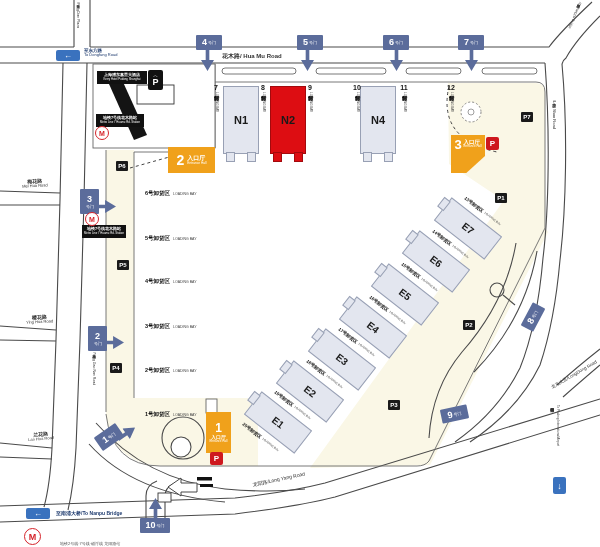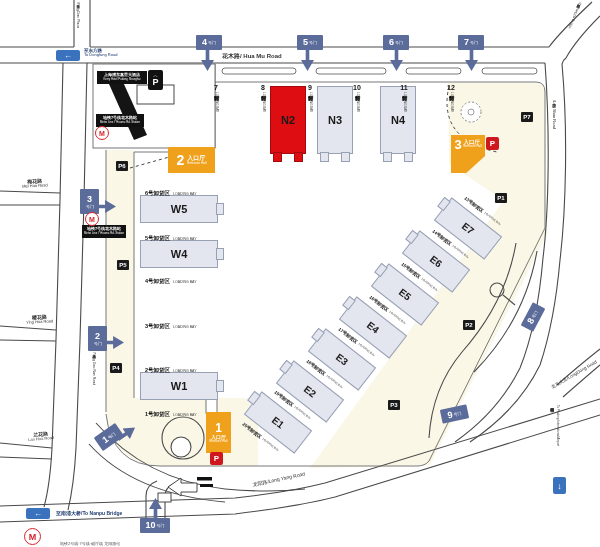--- a/index.html
+++ b/index.html
@@ -135,23 +135,23 @@
     </g>
     <g>
       <path d="M168,487 L181,478 L181,483 L197,483 L197,492 L181,492 L181,496 Z" fill="#fff" stroke="#333" stroke-width="0.9"></path>
       <rect x="158" y="493" width="13" height="9" fill="#fff" stroke="#333" stroke-width="0.9"></rect>
       <rect x="197" y="477" width="15" height="3.5" fill="#111"></rect>
       <rect x="200" y="484" width="13" height="3" fill="#111"></rect>
       <rect x="206" y="399" width="11" height="14" fill="#fff" stroke="#666" stroke-width="0.9"></rect>
     </g>
   </svg>
 
+  <div class="hall hall-n" style="left:223px">N1</div>
   <div class="hall hall-n hall-red" style="left:270px">N2</div>
-  <div class="hall hall-n" style="left:317px">N3</div>
-  <div class="hall hall-n" style="left:380px">N4</div>
+  <div class="hall hall-n" style="left:360px">N4</div>
 
   <div class="bay-n" style="left:210px">
     <span class="no">7</span>
     <span class="cn">号卸货区</span>
     <span class="en">LOADING BAY</span>
   </div>
   <div class="bay-n" style="left:257px">
     <span class="no">8</span>
     <span class="cn">号卸货区</span>
     <span class="en">LOADING BAY</span>
@@ -170,23 +170,20 @@
     <span class="no">11</span>
     <span class="cn">号卸货区</span>
     <span class="en">LOADING BAY</span>
   </div>
   <div class="bay-n" style="left:445px">
     <span class="no">12</span>
     <span class="cn">号卸货区</span>
     <span class="en">LOADING BAY</span>
   </div>
 
-  <div class="hall hall-w" style="top:195px">W5</div>
-  <div class="hall hall-w" style="top:240px">W4</div>
-  <div class="hall hall-w" style="top:372px">W1</div>
 
   <div class="bay-w" style="top:181px">
     <span class="cn">6号卸货区</span><span class="en">LOADING BAY</span>
   </div>
   <div class="bay-w" style="top:226px">
     <span class="cn">5号卸货区</span><span class="en">LOADING BAY</span>
   </div>
   <div class="bay-w" style="top:269px">
     <span class="cn">4号卸货区</span><span class="en">LOADING BAY</span>
   </div>

